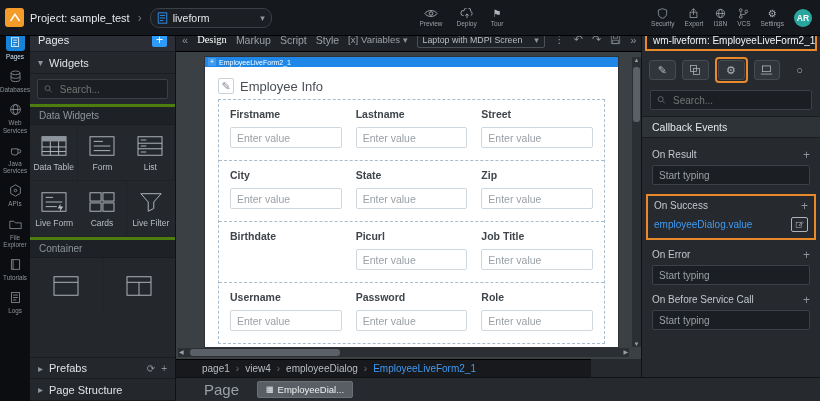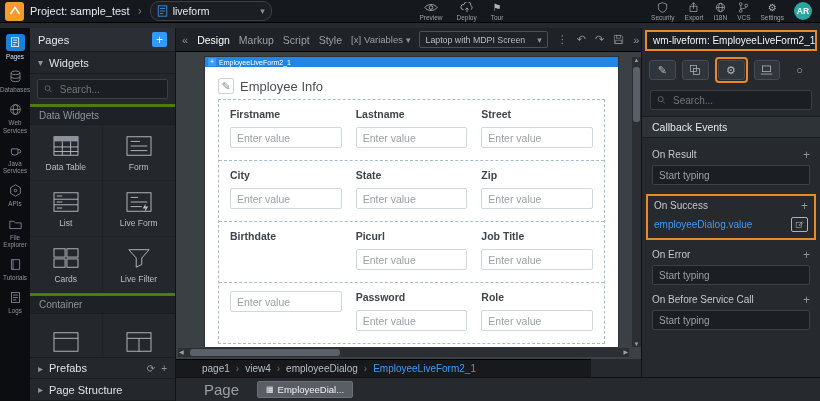--- a/index.html
+++ b/index.html
@@ -1,21 +1,21 @@
 <!DOCTYPE html>
 <html><head>
 <meta charset="utf-8">
 <style>
   html,body{margin:0;padding:0;background:#101214;}
   .app{position:relative;width:820px;height:401px;overflow:hidden;background:#26292e;
        font-family:"Liberation Sans",sans-serif;color:#c9cdd1;font-size:11px;}
   .app *{box-sizing:border-box;}
 
   
-  .topbar{position:absolute;top:0;left:0;right:0;height:23px;background:#15181c;
+  .topbar{position:absolute;top:0;left:0;right:0;height:36px;background:#15181c;
           display:flex;align-items:center;z-index:9;border-bottom:1px solid #000;}
   .logo{width:19px;height:19px;margin:0 6px 0 5px;border-radius:3px;background:#f49b2a;
         display:flex;align-items:center;justify-content:center;}
   .proj{color:#e6e9ec;font-size:11px;white-space:nowrap;}
   .sep-chev{color:#6d747b;margin:0 8px;font-size:12px;}
   .page-dd{display:flex;align-items:center;gap:5px;height:20px;min-width:122px;
            background:#1b1e22;border:1px solid #3a4046;border-radius:9px;padding:0 6px;}
   .page-dd .val{color:#e6e9ec;font-size:10.5px;flex:1;}
   .caret{color:#8d949b;font-size:9px;}
   .tb-center{display:flex;gap:14px;margin-left:auto;}
@@ -44,34 +44,34 @@
             display:flex;align-items:center;justify-content:center;font-size:12px;cursor:pointer;}
   .lp-row{height:22px;display:flex;align-items:center;gap:6px;padding:0 8px;
           border-bottom:1px solid #1a1d20;color:#dfe3e6;}
   .lp-row .t{flex:1;font-size:11px;}
   .lp-row .mini{color:#8d949b;font-size:10px;cursor:pointer;}
   .lp-search{margin:5px 7px;height:20px;background:#1b1e22;border:1px solid #3a4046;border-radius:2px;
              display:flex;align-items:center;gap:5px;padding:0 6px;}
   .lp-search input,.rp-search input{background:transparent;border:none;outline:none;color:#c9cdd1;
              font-size:10px;width:100%;font-family:"Liberation Sans",sans-serif;}
   .group-strip{background:#1e2226;color:#8d949b;font-size:10px;padding:3px 9px;border-top:3px solid #4d7c0f;border-bottom:1px solid #1a1d20;}
-  .wgrid{display:grid;grid-template-columns:1fr 1fr;}
+  .wgrid{display:grid;grid-template-columns:1fr 1fr 1fr;}
   .witem{height:56px;display:flex;flex-direction:column;align-items:center;justify-content:center;gap:4px;
          cursor:pointer;border-bottom:1px solid #1f2327;}
   .witem:nth-child(odd){border-right:1px solid #1f2327;}
   .witem .wlbl{font-size:8.5px;color:#b9bfc5;}
   .wpartial{flex:1;overflow:hidden;display:grid;grid-template-columns:1fr 1fr;}
   .wpartial .witem{border-bottom:none;}
   .lp-bottom{margin-top:auto;}
 
   
   .toolbar{position:absolute;top:28px;left:176px;width:465px;height:24px;background:#1f2226;
            display:flex;align-items:center;gap:9px;padding:0 6px;border-bottom:1px solid #000;z-index:5;}
   .toolbar .tab{color:#9aa0a6;font-size:10.5px;cursor:pointer;}
-  .toolbar .tab.active{color:#fff;}
+  .toolbar .tab.active{color:#fff;font-family:Liberation Serif, serif;}
   .tb-dim{color:#8d949b;font-size:11px;cursor:pointer;}
   .var-ctl{display:flex;align-items:center;gap:3px;color:#9aa0a6;font-size:9.5px;cursor:pointer;}
   .dev-sel{display:flex;align-items:center;gap:12px;border:1px solid #4a5056;border-radius:2px;
            padding:1px 5px;color:#b9bfc5;font-size:8.8px;height:17px;cursor:pointer;white-space:nowrap;}
   .viewport{position:absolute;top:52px;left:176px;width:465px;height:307px;background:#3b4045;overflow:hidden;}
   .page{position:absolute;left:29px;top:5px;width:413px;height:290px;background:#fff;overflow:hidden;
         box-shadow:0 0 0 1px #2e3236;}
   .sel-bar{height:10px;background:#1f87e8;display:flex;align-items:center;gap:3px;padding:0 3px;}
   .sel-bar .plus{color:#fff;background:#3e9bf0;font-size:7px;width:8px;height:8px;line-height:8px;text-align:center;}
   .sel-bar .tag{color:#fff;font-size:7px;}
@@ -461,20 +461,21 @@
               <div class="flabel">Picurl</div>
               <input class="finput" placeholder="Enter value" style="">
             </div>
             <div class="fcell">
               <div class="flabel">Job Title</div>
               <input class="finput" placeholder="Enter value" style="">
             </div>
           </div>
           <div class="frow">
             <div class="fcell">
+              <div class="flabel">Username</div>
               <input class="finput" placeholder="Enter value" style="">
             </div>
             <div class="fcell">
               <div class="flabel">Password</div>
               <input class="finput" placeholder="Enter value" style="">
             </div>
             <div class="fcell">
               <div class="flabel">Role</div>
               <input class="finput" placeholder="Enter value" style="">
             </div>

